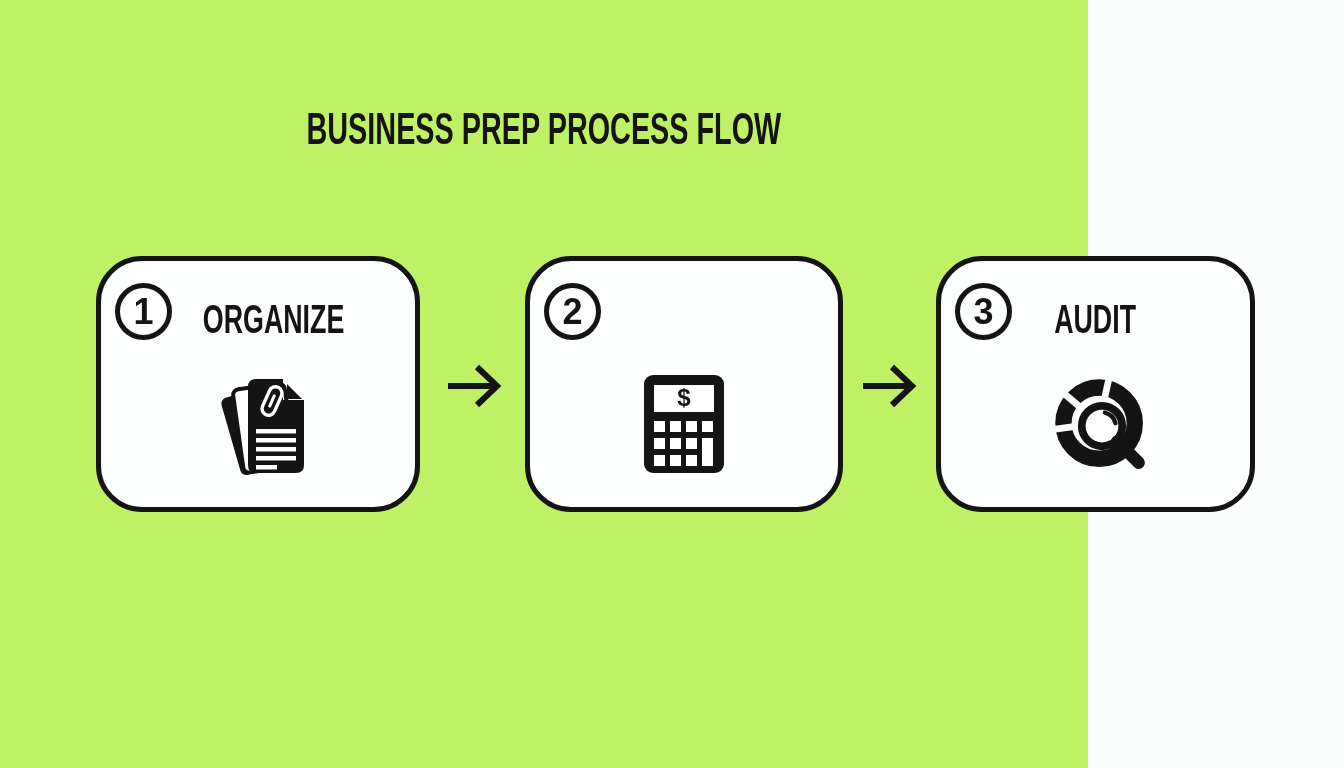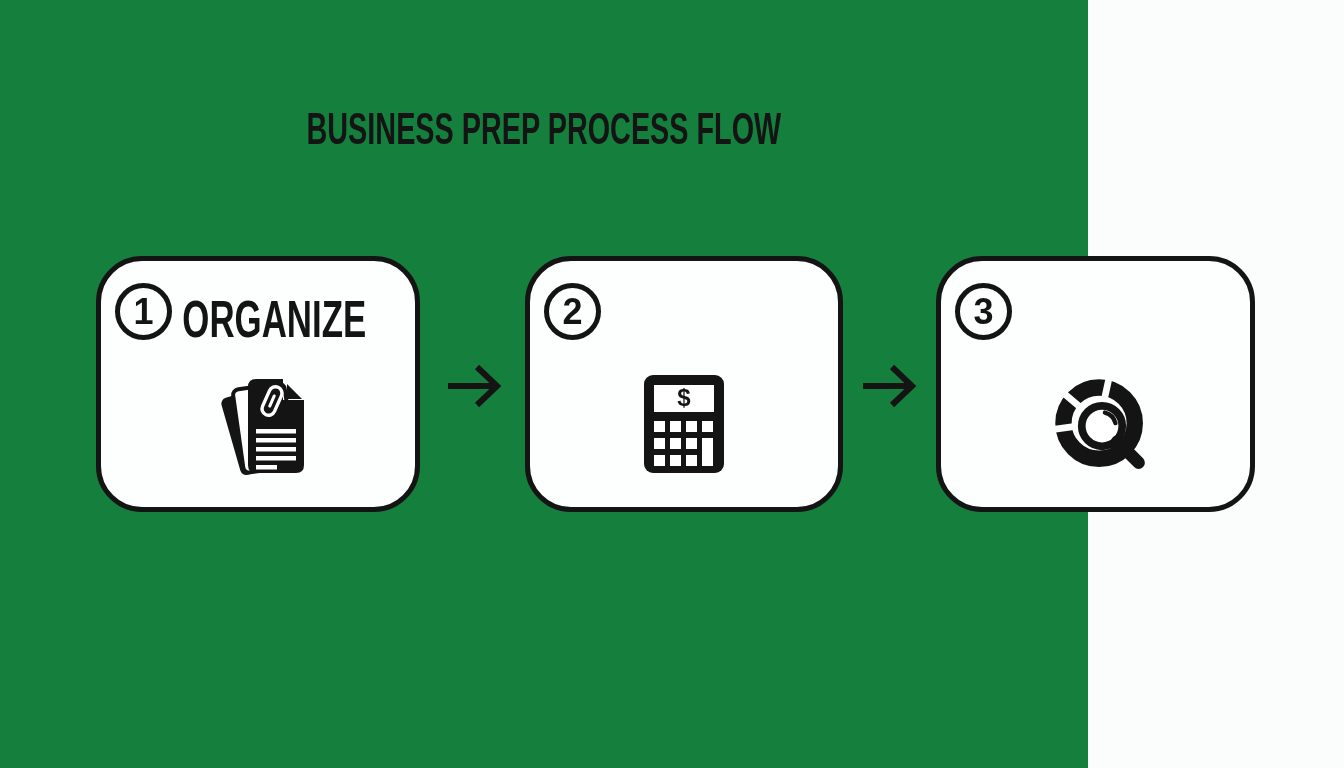--- a/index.html
+++ b/index.html
@@ -1,18 +1,18 @@
 <!DOCTYPE html>
 <html><head>
 <meta charset="utf-8">
 <style>
   * { margin:0; padding:0; box-sizing:border-box; }
   html,body { width:1344px; height:768px; overflow:hidden; }
   body { background:#fbfcfc; font-family:"Liberation Sans", sans-serif; color:#141414; }
-  .canvas { position:relative; width:1088px; height:768px; background:#15803d; }
+  .canvas { position:relative; width:1088px; height:768px; background:#bef264; }
 
   .title-wrap {
     position:absolute; top:106px; left:0; width:100%;
     text-align:center; line-height:45px;
   }
   .title-text {
     display:inline-block;
     font-size:45px; font-weight:bold; letter-spacing:0px;
     transform:scaleX(0.64); transform-origin:center;
     white-space:nowrap;
@@ -33,21 +33,21 @@
     width:57px; height:57px;
     border:5px solid #141414; border-radius:50%;
     display:flex; align-items:center; justify-content:center;
     font-size:36px; font-weight:bold; line-height:1;
     background:#fdfefe;
   }
 
   .step-label {
     position:absolute; top:32px; left:0; right:0;
     text-align:center;
-    font-size:52px; line-height:52px; font-weight:bold;
+    font-size:40px; line-height:52px; font-weight:bold;
     white-space:nowrap;
   }
   .step-label span { display:inline-block; transform-origin:center; }
   .scale-x        { transform:scaleX(0.67); }
   .scale-x-nudge  { transform:translateX(16px) scaleX(0.67); }
 
   .icon-slot {
     position:absolute; left:50%; top:112px;
     transform:translateX(-50%);
   }
@@ -137,20 +137,23 @@
 
   <svg class="arrow arrow-2" viewBox="0 0 58 52">
     <line x1="2" y1="26" x2="50" y2="26" stroke="#141414" stroke-width="6"></line>
     <polyline points="31,7 51,26 31,45" fill="none" stroke="#141414" stroke-width="6"></polyline>
   </svg>
 
   <div class="step-box box-3">
     <div class="num-circle">
       <span>3</span>
     </div>
+    <div class="step-label">
+      <span class="scale-x">AUDIT</span>
+    </div>
     <div class="icon-slot shift-r">
       <svg width="106" height="108" viewBox="0 0 110 112">
 
         <circle cx="52" cy="52" r="37" fill="none" stroke="#141414" stroke-width="17"></circle>
         <line x1="52" y1="52" x2="63" y2="2" stroke="#fdfefe" stroke-width="7"></line>
         <line x1="52" y1="52" x2="13" y2="19" stroke="#fdfefe" stroke-width="7"></line>
         <line x1="52" y1="52" x2="1" y2="59" stroke="#fdfefe" stroke-width="7"></line>
 
         <circle cx="55" cy="55" r="21" fill="#ffffff" stroke="#141414" stroke-width="8"></circle>
 

